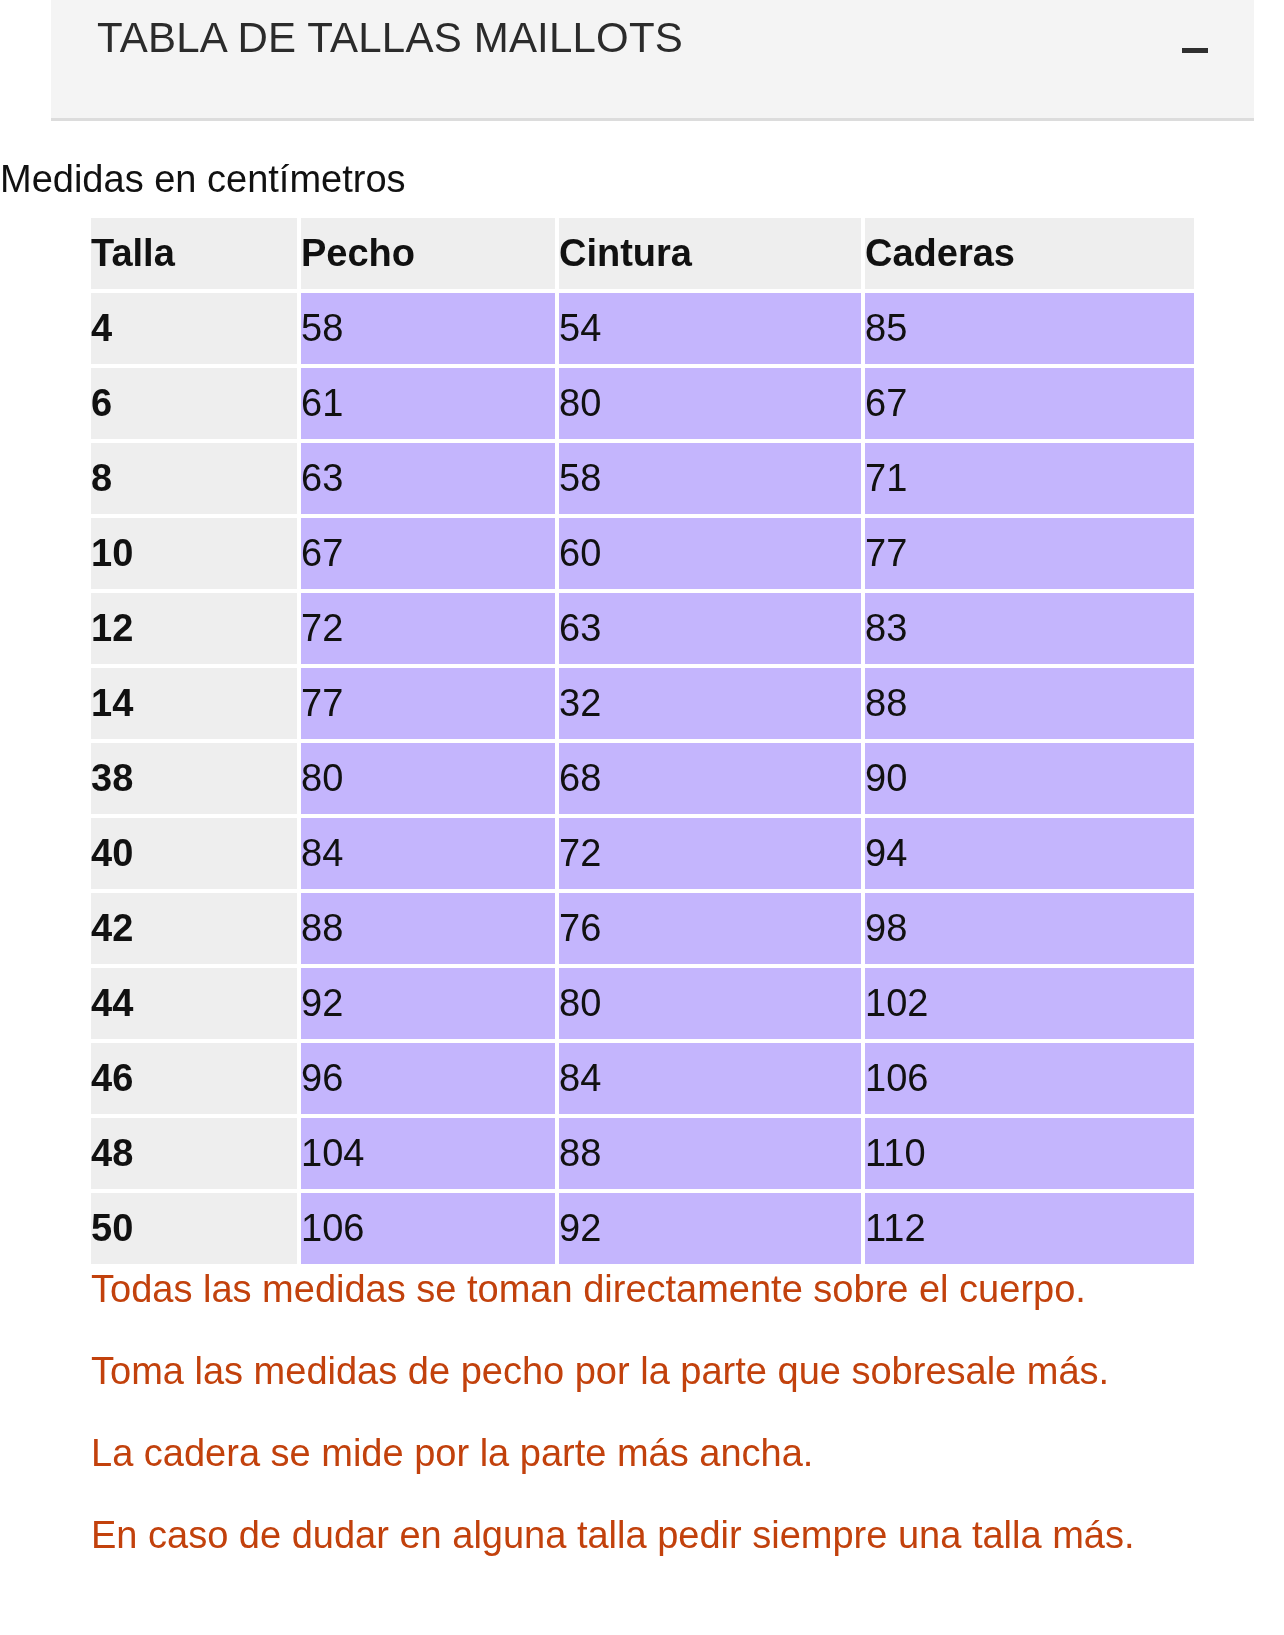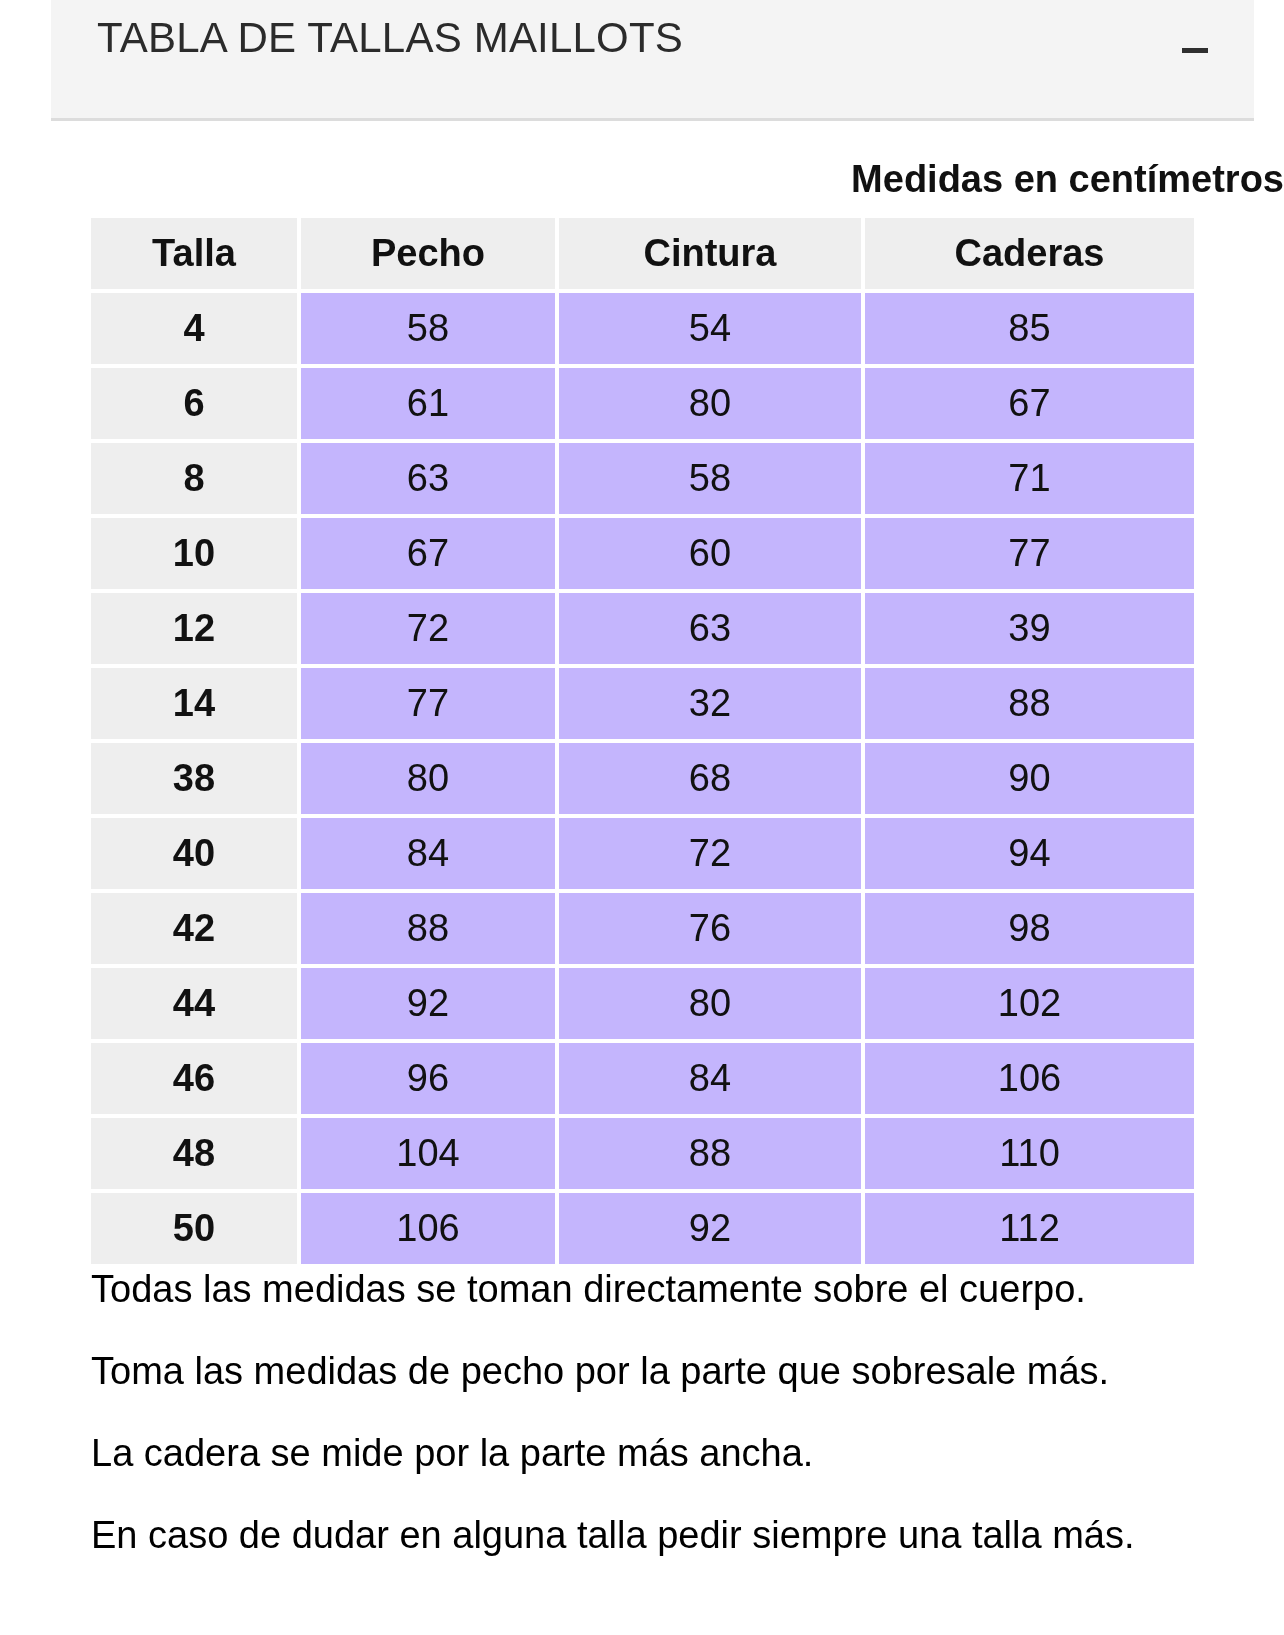--- a/index.html
+++ b/index.html
@@ -48,38 +48,38 @@
       top: 18px;
       width: 26px;
       height: 5px;
       background: #2f2f2f;
     }
     .table-caption {
       position: absolute;
       left: 0;
       width: 1284px;
       top: 158px;
-      text-align: right;
+      text-align: left;
       font-size: 38px;
-      font-weight: bold;
+      font-weight: normal;
       color: #111;
     }
     table.size-table {
       position: absolute;
       left: 91px;
       top: 218px;
       border-collapse: separate;
       border-spacing: 4px 4px;
       margin-left: -4px;
       margin-top: -4px;
     }
     .size-table th, .size-table td {
       height: 71px;
       padding: 0;
-      text-align: center;
+      text-align: left;
       vertical-align: middle;
       font-size: 38px;
     }
     .size-table th {
       background: #eeeeee;
       font-weight: bold;
       color: #111;
     }
     .size-table td.talla {
       background: #eeeeee;
@@ -98,21 +98,21 @@
     .notes {
       position: absolute;
       left: 91px;
       top: 1262px;
       width: 1130px;
     }
     .note {
       font-size: 38px;
       line-height: 54px;
       margin: 0 0 28px 0;
-      color: #000000;
+      color: #c2410c;
     }
   </style>
 </head>
 <body>
 
 <div class="accordion-header">
   <div class="accordion-title">TABLA DE TALLAS MAILLOTS</div>
   <div class="collapse-button">
     <span class="bar"></span>
   </div>
@@ -151,21 +151,21 @@
       <tr>
         <td class="talla">10</td>
         <td class="val">67</td>
         <td class="val">60</td>
         <td class="val">77</td>
       </tr>
       <tr>
         <td class="talla">12</td>
         <td class="val">72</td>
         <td class="val">63</td>
-        <td class="val">39</td>
+        <td class="val">83</td>
       </tr>
       <tr>
         <td class="talla">14</td>
         <td class="val">77</td>
         <td class="val">32</td>
         <td class="val">88</td>
       </tr>
       <tr>
         <td class="talla">38</td>
         <td class="val">80</td>

